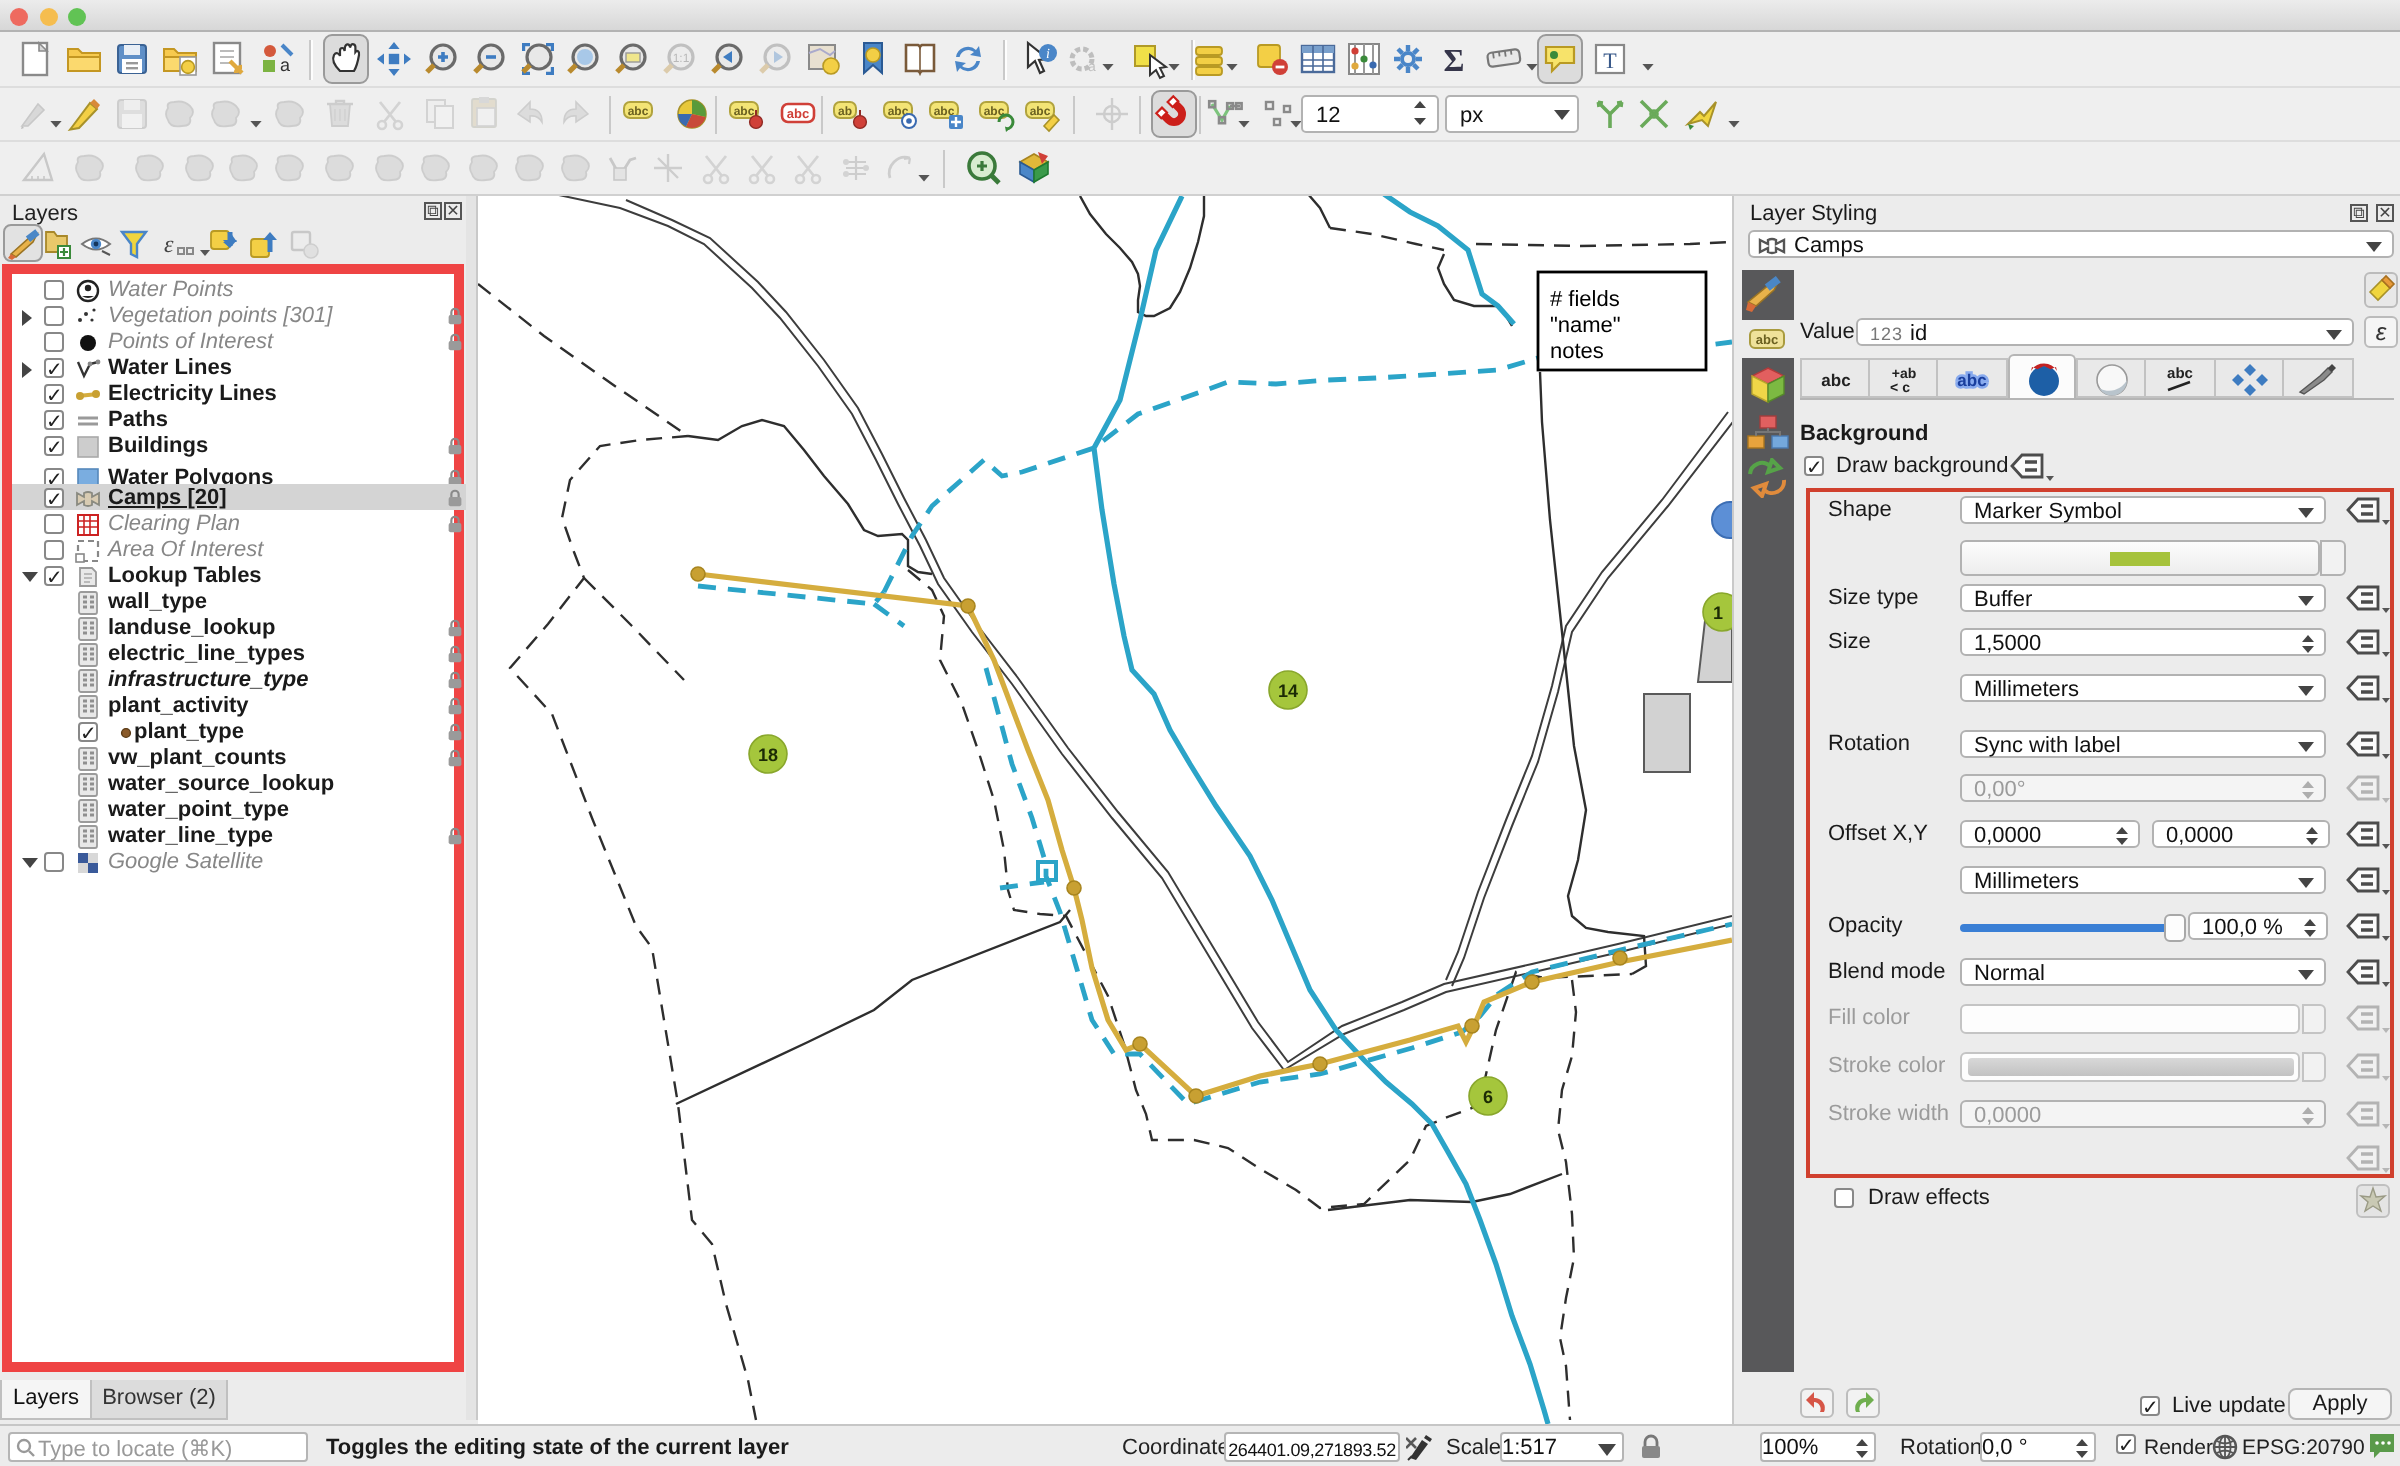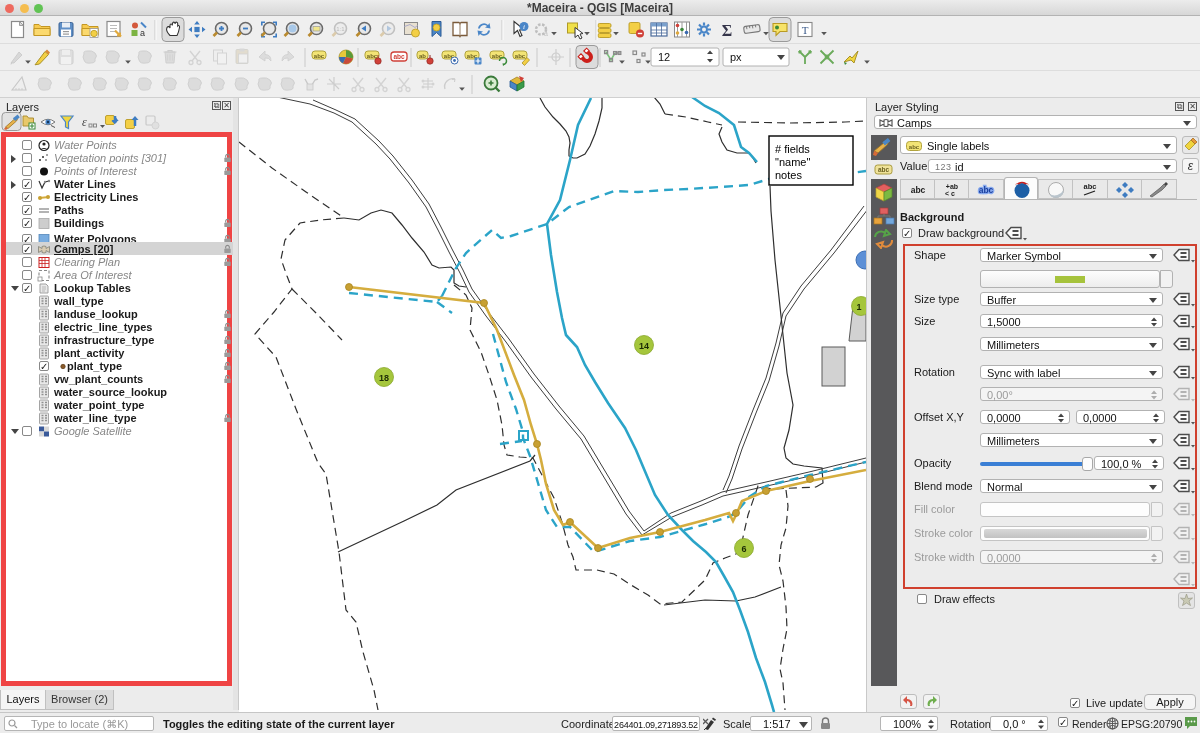--- a/index.html
+++ b/index.html
@@ -35,38 +35,37 @@
 #tabLayers { position:absolute; left:0px; top:592px; width:46px; height:20px; background:#f5f5f5; border:1px solid #c0c0c0; border-top:none; font-size:11px; text-align:center; line-height:19px; color:#111; z-index:3;}
 #tabBrowser { position:absolute; left:46px; top:592px; width:68px; height:20px; background:#dcdcdc; border:1px solid #c0c0c0; border-top:none; border-left:none; font-size:11px; text-align:center; line-height:19px; color:#333; z-index:2;}
 
 #splitter { position:absolute; left:233px; top:98px; width:6px; height:612px; background:#e4e4e4; border-right:1px solid #c9c9c9; }
 
 #map { position:absolute; left:239px; top:98px; width:627px; height:614px; background:#ffffff; }
 
 #stylePanel { position:absolute; left:866px; top:98px; width:334px; height:614px; background:#ececec; border-left:1px solid #c9c9c9; font-size:11px; color:#1a1a1a;}
 
 #statusbar { position:absolute; left:0; top:712px; width:1200px; height:21px; background:#ececec; border-top:1px solid #c6c6c6; font-size:11px; color:#222; }
-.sb-box { position:absolute; top:3px; height:15px; background:#fff; border:1px solid #b5b5b5; border-radius:2px; font-size:11px; padding:1px 12px; color:#111; }
+.sb-box { position:absolute; top:3px; height:15px; background:#fff; border:1px solid #b5b5b5; border-radius:2px; font-size:11px; padding:1px 0; color:#111; }
 
 .combo { position:absolute; background:#fff; border:1px solid #b2b2b2; border-radius:3px; font-size:11px; color:#111; }
 .combo .lbl { position:absolute; left:6px; top:1px; }
 .combo .da { position:absolute; right:5px; top:5px; width:0; height:0; border-left:4px solid transparent; border-right:4px solid transparent; border-top:5px solid #444; }
 .spin { position:absolute; background:#fff; border:1px solid #b2b2b2; border-radius:3px; font-size:11px; color:#111; }
 .spin .lbl { position:absolute; left:6px; top:1px; }
 .spin .ud { position:absolute; right:4px; top:2px; }
 .fieldlbl { position:absolute; font-size:11px; color:#1a1a1a; }
 </style>
 </head>
 <body>
 <div id="app">
   <div id="titlebar">
     <div class="tl" style="left:5px; background:#ee6a5f;"></div>
     <div class="tl" style="left:20px; background:#f5bd4f;"></div>
     <div class="tl" style="left:34px; background:#61c354;"></div>
-    <div class="title">*Maceira - QGIS [Maceira]</div>
   </div>
   <div class="tbar" id="tb1"><svg width="1200" height="28" viewBox="0 0 1200 28">
         <rect x="162.0" y="1.5" width="22" height="24" rx="4" fill="#dcdcdc" stroke="#9a9a9a" stroke-width="1"></rect>
         <rect x="769.0" y="1.5" width="22" height="24" rx="4" fill="#dcdcdc" stroke="#9a9a9a" stroke-width="1"></rect>
         <g transform="translate(18,13.5)">
           <rect x="-6.5" y="-8" width="12" height="16" fill="#fff" stroke="#8a8a8a" stroke-width="1.2"></rect>
           <path d="M1.5,-8 L5.5,-4 L1.5,-4 Z" fill="#d8d8d8" stroke="#8a8a8a" stroke-width="0.8"></path>
         </g>
         <g transform="translate(42,13.5)">
           <path d="M-8,-5 L-3,-5 L-1,-3 L8,-3 L8,6 L-8,6 Z" fill="#f7ca4e" stroke="#c49722" stroke-width="1"></path>
@@ -750,21 +749,21 @@
           <svg class="lock" width="9" height="11" viewBox="0 0 9 11">
             <path d="M2.5,5 V3.5 A2,2 0 0 1 6.5,3.5 V5" fill="none" stroke="#8a8a8a" stroke-width="1.2"></path>
             <rect x="1" y="5" width="7" height="5" rx="1" fill="#9a9a9a"></rect>
           </svg>
         </div>
 <div class="lrow" style="top:197px;">
           <svg class="ic" width="14" height="13" viewBox="0 0 14 13">
             <rect x="2.5" y="1" width="9" height="11" rx="1" fill="#e8e8e8" stroke="#9b9b9b" stroke-width="0.9"></rect>
             <path d="M4.5,3.5 h2 M8,3.5 h2 M4.5,6 h2 M8,6 h2 M4.5,8.5 h2 M8,8.5 h2" stroke="#8f8f8f" stroke-width="1.4"></path>
           </svg>
-          <span class="txt " style="font-weight:bold;">infrastructure_type</span>
+          <span class="txt " style="font-weight:bold;font-style:italic;">infrastructure_type</span>
           <svg class="lock" width="9" height="11" viewBox="0 0 9 11">
             <path d="M2.5,5 V3.5 A2,2 0 0 1 6.5,3.5 V5" fill="none" stroke="#8a8a8a" stroke-width="1.2"></path>
             <rect x="1" y="5" width="7" height="5" rx="1" fill="#9a9a9a"></rect>
           </svg>
         </div>
 <div class="lrow" style="top:210px;">
           <svg class="ic" width="14" height="13" viewBox="0 0 14 13">
             <rect x="2.5" y="1" width="9" height="11" rx="1" fill="#e8e8e8" stroke="#9b9b9b" stroke-width="0.9"></rect>
             <path d="M4.5,3.5 h2 M8,3.5 h2 M4.5,6 h2 M8,6 h2 M4.5,8.5 h2 M8,8.5 h2" stroke="#8f8f8f" stroke-width="1.4"></path>
           </svg>
@@ -966,28 +965,20 @@
           <path d="M13,8 V10 M7,12 V10 H19 V12" fill="none" stroke="#777" stroke-width="1"></path>
         </svg>
     </div>
     <div style="position:absolute;left:4px;top:131px;width:26px;height:20px;">
       <svg width="26" height="20" viewBox="0 0 26 20">
           <path d="M4,8 A6,6 0 0 1 14,4 L13,7 L19,5 L15,1 L14,4" fill="none" stroke="#56a348" stroke-width="2"></path>
           <path d="M21,11 A6,6 0 0 1 11,16 L12,13 L6,15 L10,19 L11,16" fill="none" stroke="#e08b3c" stroke-width="2"></path>
         </svg>
     </div>
 
-    <div class="combo" style="left:33px;top:38px;width:277px;height:18px;">
-      <svg style="position:absolute;left:5px;top:4px;" width="16" height="10" viewBox="0 0 16 10">
-          <rect x="0.5" y="0.5" width="15" height="9" rx="3" fill="#f3e475" stroke="#b1a33e" stroke-width="1"></rect>
-          <text x="8" y="7.5" font-size="6" font-weight="bold" text-anchor="middle" fill="#6b6121">abc</text>
-        </svg>
-      <div class="lbl" style="left:26px;top:2.5px;">Single labels</div>
-        <div class="da" style="top:7px;"></div>
-    </div>
     <div style="position:absolute;left:315px;top:38px;width:17px;height:18px;background:#e8e8e8;border:1px solid #bbb;border-radius:3px;">
       <svg width="15" height="16" viewBox="0 0 15 16">
           <path d="M2,9 L8,3 L12,7 L6,13 Z" fill="#f0d53e" stroke="#a8922a" stroke-width="0.8"></path>
           <path d="M8,3 L10,1 L14,5 L12,7 Z" fill="#e89b3a" stroke="#a8701f" stroke-width="0.8"></path>
         </svg>
     </div>
     <div class="fieldlbl" style="left:33px;top:62px;">Value</div>
     <div class="combo" style="left:61px;top:61px;width:249px;height:14px;">
       <span style="position:absolute;left:6px;top:1.5px;font-size:9px;color:#777;letter-spacing:0.5px;">123</span>
       <div class="lbl" style="left:26px;">id</div>

